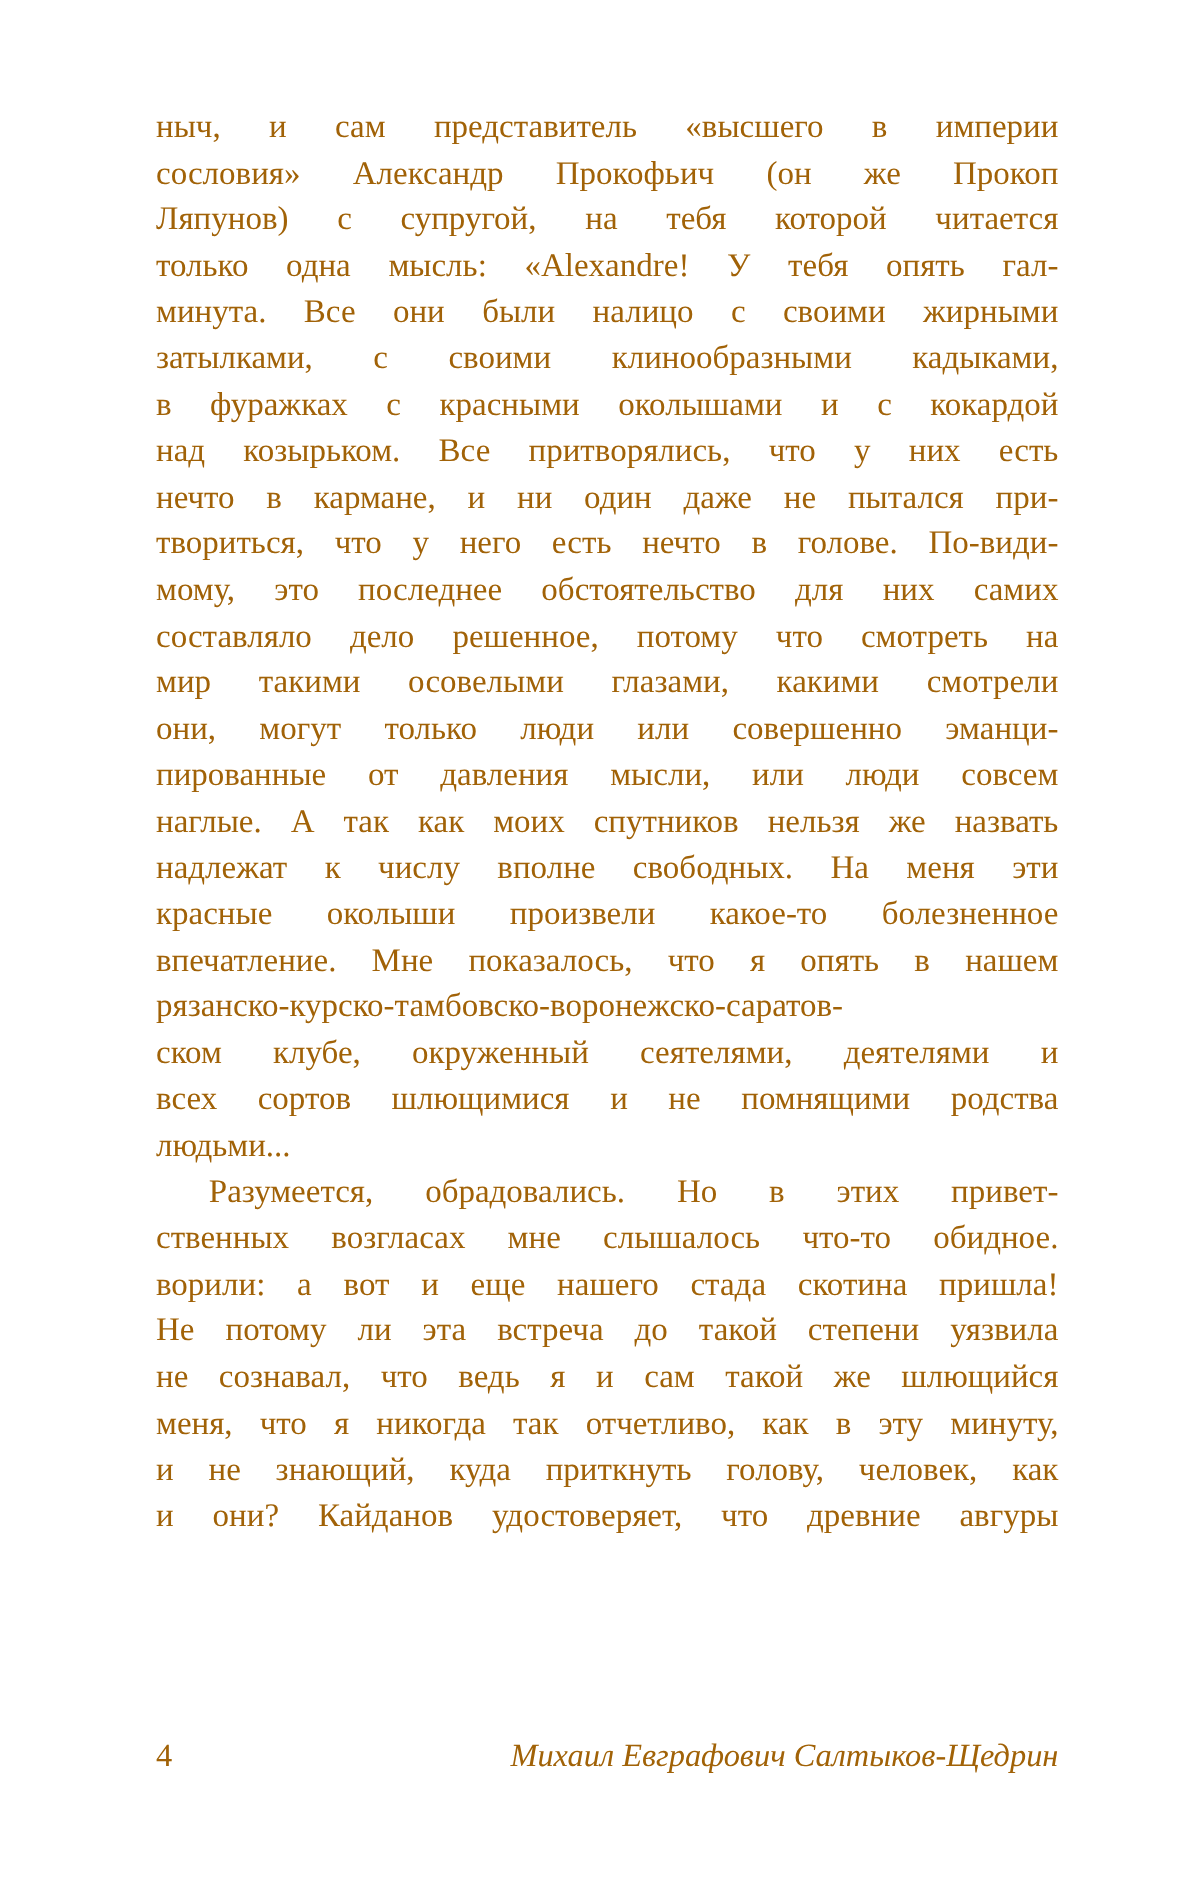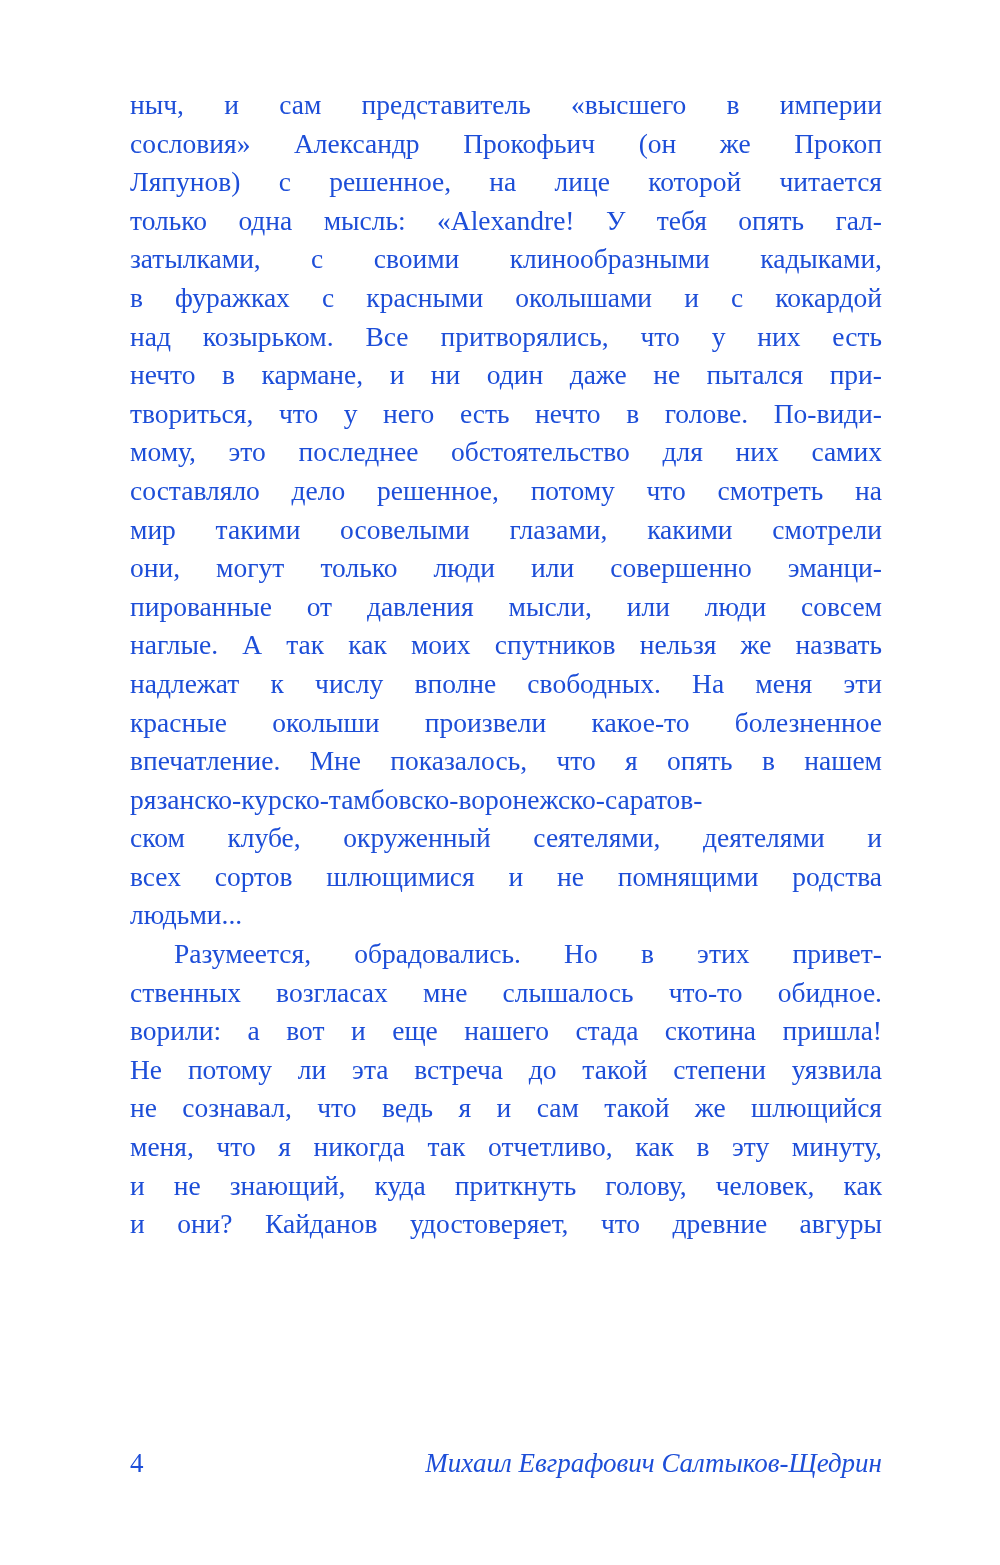--- a/index.html
+++ b/index.html
@@ -7,21 +7,21 @@
     padding: 0;
     background: #ffffff;
   }
   .page {
     position: relative;
     width: 1000px;
     height: 1565px;
     background: #ffffff;
     overflow: hidden;
     font-family: "Liberation Serif", "DejaVu Serif", serif;
-    color: #1d4ed8;
+    color: #a16207;
   }
   .text-block {
     position: absolute;
     left: 130px;
     top: 86px;
     width: 752px;
     font-size: 27.5px;
     line-height: 38.6px;
   }
   .paragraph {
@@ -56,22 +56,23 @@
   }
 </style>
 </head>
 <body>
 
 <div class="page">
   <div class="text-block" id="text-block">
       <div class="paragraph">
         <div class="text-line">ныч, и сам представитель «высшего в империи</div>
         <div class="text-line">сословия» Александр Прокофьич (он же Прокоп</div>
-        <div class="text-line">Ляпунов) с решенное, на лице которой читается</div>
+        <div class="text-line">Ляпунов) с супругой, на тебя которой читается</div>
         <div class="text-line">только одна мысль: «Alexandre! У тебя опять гал-</div>
+        <div class="text-line">минута. Все они были налицо с своими жирными</div>
         <div class="text-line">затылками, с своими клинообразными кадыками,</div>
         <div class="text-line">в фуражках с красными околышами и с кокардой</div>
         <div class="text-line">над козырьком. Все притворялись, что у них есть</div>
         <div class="text-line">нечто в кармане, и ни один даже не пытался при-</div>
         <div class="text-line">твориться, что у него есть нечто в голове. По-види-</div>
         <div class="text-line">мому, это последнее обстоятельство для них самих</div>
         <div class="text-line">составляло дело решенное, потому что смотреть на</div>
         <div class="text-line">мир такими осовелыми глазами, какими смотрели</div>
         <div class="text-line">они, могут только люди или совершенно эманци-</div>
         <div class="text-line">пированные от давления мысли, или люди совсем</div>

